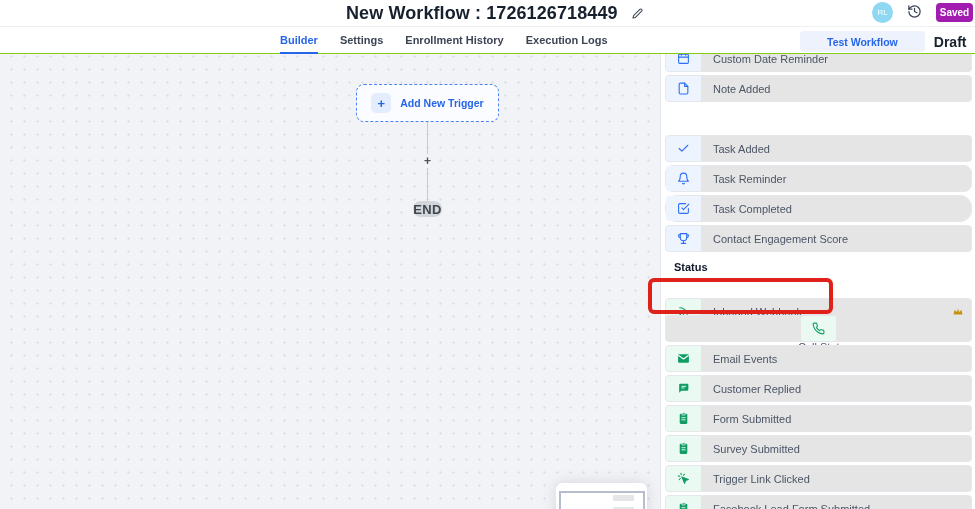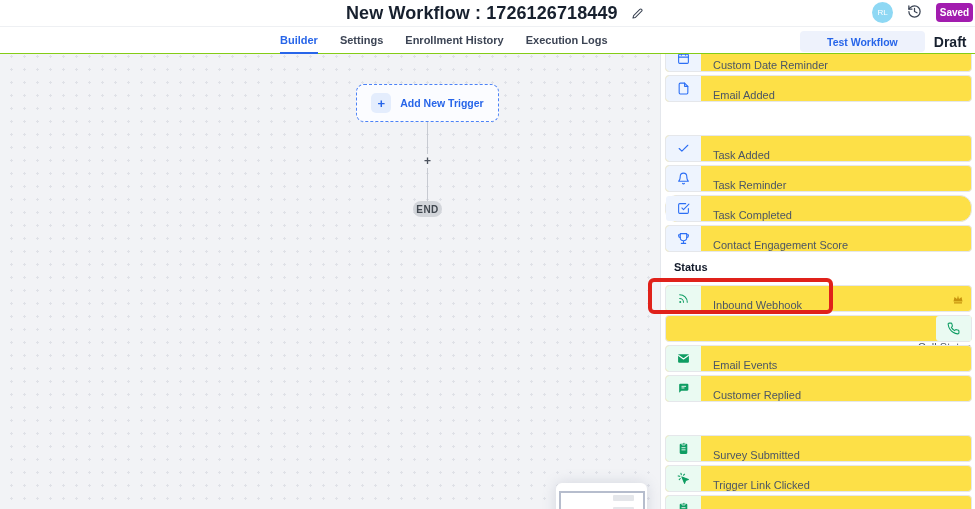--- a/index.html
+++ b/index.html
@@ -29,29 +29,29 @@
   
   #canvas { position:absolute; left:0; top:54px; width:660px; height:455px;
     background-color:#f2f3f6;
     background-image:radial-gradient(circle, #dfe1e7 1.2px, transparent 1.4px);
     background-size:13px 13px; background-position:5px 9px; }
   #add-trigger { position:absolute; left:356px; top:30px; width:143px; height:38px; background:#fbfcff; border:1px dashed #4c82f7; border-radius:8px; display:flex; align-items:center; justify-content:center; gap:9px; cursor:pointer; }
   #add-trigger .plus-box { width:20px; height:20px; background:#e4edfd; border-radius:5px; color:#2765e9; font-size:13px; font-weight:700; display:flex; align-items:center; justify-content:center; }
   #add-trigger .lbl { font-size:10.5px; font-weight:700; color:#2765e9; }
   #connector { position:absolute; left:427px; top:68px; width:1px; height:79px; background:#c7cad1; }
   #connector-plus { position:absolute; left:420px; top:100px; width:15px; height:14px; color:#4c535e; font-size:12px; font-weight:600; display:flex; align-items:center; justify-content:center; background:#f2f3f6; cursor:pointer; }
-  #end-node { position:absolute; left:413px; top:147px; width:29px; height:16px; background:#d2d5da; border-radius:9px; font-size:10px; font-weight:700; color:#40474f; letter-spacing:.4px; display:flex; align-items:center; justify-content:center; }
+  #end-node { position:absolute; left:413px; top:147px; width:29px; height:16px; background:#d2d5da; border-radius:9px; font-size:13px; font-weight:700; color:#40474f; letter-spacing:.4px; display:flex; align-items:center; justify-content:center; }
   #preview-panel { position:absolute; left:556px; top:429px; width:91px; height:60px; background:#fff; border-radius:6px; box-shadow:0 0 14px rgba(100,110,140,.22); }
   #preview-panel .inner { position:absolute; left:3px; top:8px; right:2px; bottom:-4px; border:2px solid #b6bdcd; background:#fff; }
   #preview-panel .bar1, #preview-panel .bar2 { position:absolute; right:13px; width:21px; height:6px; background:#e4e6ea; border-radius:1px; }
   #preview-panel .bar1 { top:12px; } #preview-panel .bar2 { top:24px; }
 
   
   #sidebar { position:absolute; left:660px; top:54px; width:315px; height:455px; background:#fff; border-left:1px solid #e4e7ec; overflow:hidden; }
-  .trow { position:absolute; left:4px; width:307px; height:27px; background:#fde047; border:1px solid #e5e7eb; border-radius:4px; display:flex; align-items:flex-end; cursor:pointer; }
+  .trow { position:absolute; left:4px; width:307px; height:27px; background:#e5e5e5; border:1px solid #e5e7eb; border-radius:4px; display:flex; align-items:center; cursor:pointer; }
   .trow .icon-strip { width:35px; height:100%; border-radius:3px 0 0 3px; display:flex; align-items:center; justify-content:center; flex:0 0 auto; }
   .trow.blue .icon-strip { background:#eef4fe; color:#2b6ef5; }
   .trow.green .icon-strip { background:#eafaf2; color:#0f9d63; }
   .trow .lbl { font-size:11px; color:#4b5565; margin-left:12px; white-space:nowrap; }
   .trow .crown { position:absolute; right:7px; top:50%; transform:translateY(-50%); color:#c7930e; display:flex; }
   #events-header { position:absolute; left:13px; top:207px; font-size:11px; font-weight:700; color:#101828; }
 
   
   #annotation-box { position:absolute; left:648px; top:278px; width:185px; height:36px; border:4px solid #e0211a; border-radius:6px; z-index:60; pointer-events:none; }
 
@@ -125,31 +125,31 @@
         </span>
     <span class="lbl">Custom Date Reminder</span>
   </div>
       <div class="trow blue" style="top: 21px;">
     <span class="icon-strip">
           <svg width="13" height="13" viewBox="0 0 24 24" fill="none" stroke="currentColor" stroke-width="2" stroke-linecap="round" stroke-linejoin="round">
             <path d="M14 2H6a2 2 0 0 0-2 2v16a2 2 0 0 0 2 2h12a2 2 0 0 0 2-2V8z"></path>
             <path d="M14 2v6h6"></path>
           </svg>
         </span>
-    <span class="lbl">Email Added</span>
+    <span class="lbl">Note Added</span>
   </div>
       <div class="trow blue" style="top: 81px;">
     <span class="icon-strip">
           <svg width="13" height="13" viewBox="0 0 24 24" fill="none" stroke="currentColor" stroke-width="2" stroke-linecap="round" stroke-linejoin="round">
             <path d="M20 6 9 17l-5-5"></path>
           </svg>
         </span>
     <span class="lbl">Task Added</span>
   </div>
-      <div class="trow blue" style="top: 111px;">
+      <div class="trow blue" style="top: 111px; border-radius: 8px;">
     <span class="icon-strip">
           <svg width="13" height="13" viewBox="0 0 24 24" fill="none" stroke="currentColor" stroke-width="2" stroke-linecap="round" stroke-linejoin="round">
             <path d="M18 8a6 6 0 0 0-12 0c0 7-3 9-3 9h18s-3-2-3-9"></path>
             <path d="M13.7 21a2 2 0 0 1-3.4 0"></path>
           </svg>
         </span>
     <span class="lbl">Task Reminder</span>
   </div>
       <div class="trow blue" style="top: 141px; border-radius: 12px;">
     <span class="icon-strip">
@@ -162,21 +162,21 @@
   </div>
       <div class="trow blue" style="top: 171px;">
     <span class="icon-strip">
           <svg width="13" height="13" viewBox="0 0 24 24" fill="none" stroke="currentColor" stroke-width="2" stroke-linecap="round" stroke-linejoin="round">
             <path d="M8 21h8M12 17v4M6 3h12v7a6 6 0 0 1-12 0z"></path>
             <path d="M6 5H3v2a3 3 0 0 0 3 3M18 5h3v2a3 3 0 0 1-3 3"></path>
           </svg>
         </span>
     <span class="lbl">Contact Engagement Score</span>
   </div>
-      <div class="trow green" style="top: 231px;">
+      <div class="trow green" style="top: 244px;">
     <span class="icon-strip">
           <svg width="13" height="13" viewBox="0 0 24 24" fill="none" stroke="currentColor" stroke-width="2" stroke-linecap="round" stroke-linejoin="round">
             <path d="M5 12a7 7 0 0 1 7 7"></path>
             <path d="M5 5a14 14 0 0 1 14 14"></path>
             <circle cx="6" cy="18.5" r="1.8" fill="currentColor" stroke="none"></circle>
           </svg>
         </span>
     <span class="lbl">Inbound Webhook</span>
   <span class="crown">
           <svg width="12" height="12" viewBox="0 0 24 24" fill="none" stroke="currentColor" stroke-width="2" stroke-linecap="round" stroke-linejoin="round">
@@ -204,45 +204,55 @@
   </div>
       <div class="trow green" style="top: 321px;">
     <span class="icon-strip">
           <svg width="13" height="13" viewBox="0 0 24 24" fill="none" stroke="currentColor" stroke-width="2" stroke-linecap="round" stroke-linejoin="round">
             <path d="M21 14a2 2 0 0 1-2 2H8l-4 4V5a2 2 0 0 1 2-2h13a2 2 0 0 1 2 2z" fill="currentColor" stroke="none"></path>
             <path d="M9 8h7M9 11h4" stroke="#fff" stroke-width="1.6"></path>
           </svg>
         </span>
     <span class="lbl">Customer Replied</span>
   </div>
-      <div class="trow green" style="top: 381px;">
+      <div class="trow green" style="top: 351px;">
     <span class="icon-strip">
           <svg width="13" height="13" viewBox="0 0 24 24" fill="none" stroke="currentColor" stroke-width="2" stroke-linecap="round" stroke-linejoin="round">
             <rect x="5" y="3" width="14" height="19" rx="2" fill="currentColor" stroke="none"></rect>
             <rect x="9" y="1.5" width="6" height="4" rx="1" fill="currentColor" stroke="#fff" stroke-width="1.4"></rect>
             <path d="M9 10.5h6M9 14.5h6" stroke="#fff" stroke-width="1.6"></path>
           </svg>
         </span>
-    <span class="lbl">Survey Submitted</span>
-  </div>
-      <div class="trow green" style="top: 411px;">
-    <span class="icon-strip">
-          <svg width="13" height="13" viewBox="0 0 24 24" fill="none" stroke="currentColor" stroke-width="2" stroke-linecap="round" stroke-linejoin="round">
-            <path d="m9 9 5 12 1.8-5.2L21 14Z" fill="currentColor"></path>
-            <path d="M7.2 2.2 8 5.1M5.1 8l-2.9-.8M14 4.1 12 6M6 12l-1.9 2"></path>
-          </svg>
-        </span>
-    <span class="lbl">Trigger Link Clicked</span>
-  </div>
-      <div class="trow green" style="top: 441px;">
+    <span class="lbl">Form Submitted</span>
+  </div>
+      <div class="trow green" style="top: 381px;">
     <span class="icon-strip">
           <svg width="13" height="13" viewBox="0 0 24 24" fill="none" stroke="currentColor" stroke-width="2" stroke-linecap="round" stroke-linejoin="round">
             <rect x="5" y="3" width="14" height="19" rx="2" fill="currentColor" stroke="none"></rect>
             <rect x="9" y="1.5" width="6" height="4" rx="1" fill="currentColor" stroke="#fff" stroke-width="1.4"></rect>
             <path d="M9 10.5h6M9 14.5h6" stroke="#fff" stroke-width="1.6"></path>
           </svg>
         </span>
+    <span class="lbl">Survey Submitted</span>
+  </div>
+      <div class="trow green" style="top: 411px;">
+    <span class="icon-strip">
+          <svg width="13" height="13" viewBox="0 0 24 24" fill="none" stroke="currentColor" stroke-width="2" stroke-linecap="round" stroke-linejoin="round">
+            <path d="m9 9 5 12 1.8-5.2L21 14Z" fill="currentColor"></path>
+            <path d="M7.2 2.2 8 5.1M5.1 8l-2.9-.8M14 4.1 12 6M6 12l-1.9 2"></path>
+          </svg>
+        </span>
+    <span class="lbl">Trigger Link Clicked</span>
+  </div>
+      <div class="trow green" style="top: 441px;">
+    <span class="icon-strip">
+          <svg width="13" height="13" viewBox="0 0 24 24" fill="none" stroke="currentColor" stroke-width="2" stroke-linecap="round" stroke-linejoin="round">
+            <rect x="5" y="3" width="14" height="19" rx="2" fill="currentColor" stroke="none"></rect>
+            <rect x="9" y="1.5" width="6" height="4" rx="1" fill="currentColor" stroke="#fff" stroke-width="1.4"></rect>
+            <path d="M9 10.5h6M9 14.5h6" stroke="#fff" stroke-width="1.6"></path>
+          </svg>
+        </span>
     <span class="lbl">Facebook Lead Form Submitted</span>
   </div>
     </div>
 
   <div id="annotation-box"></div>
 </div>
 
 </body></html>

